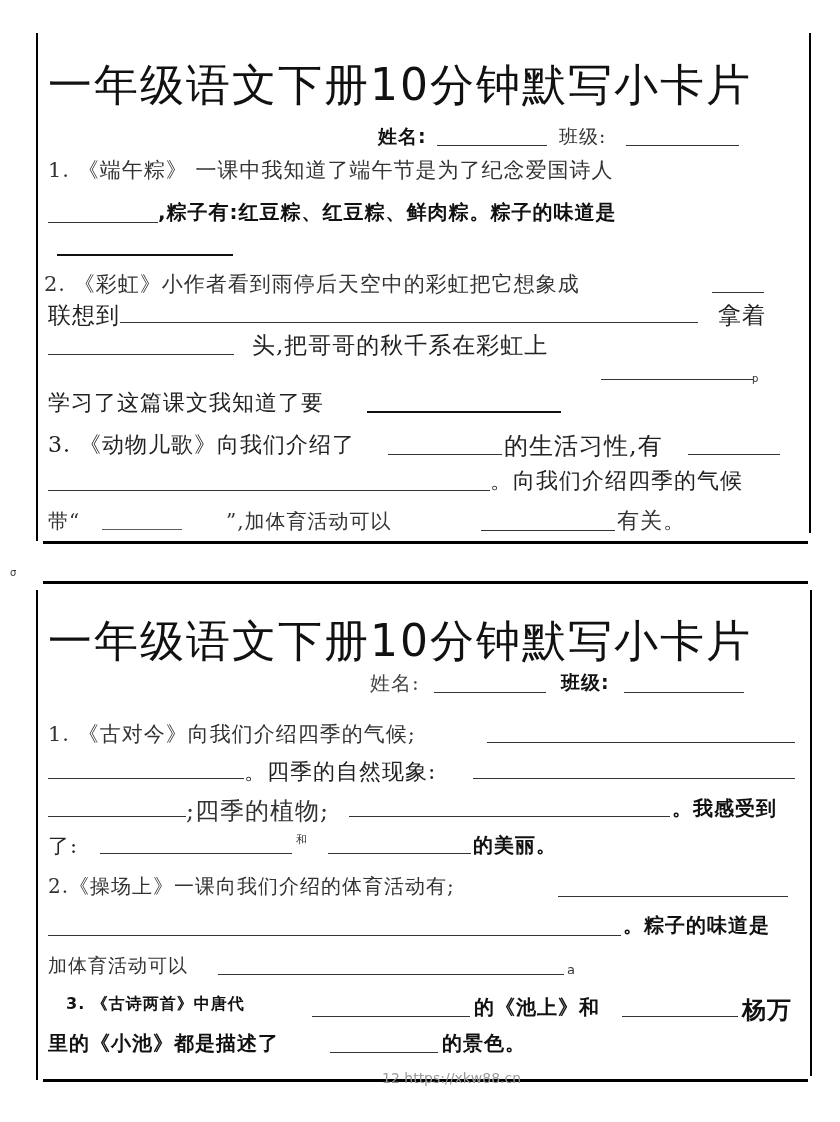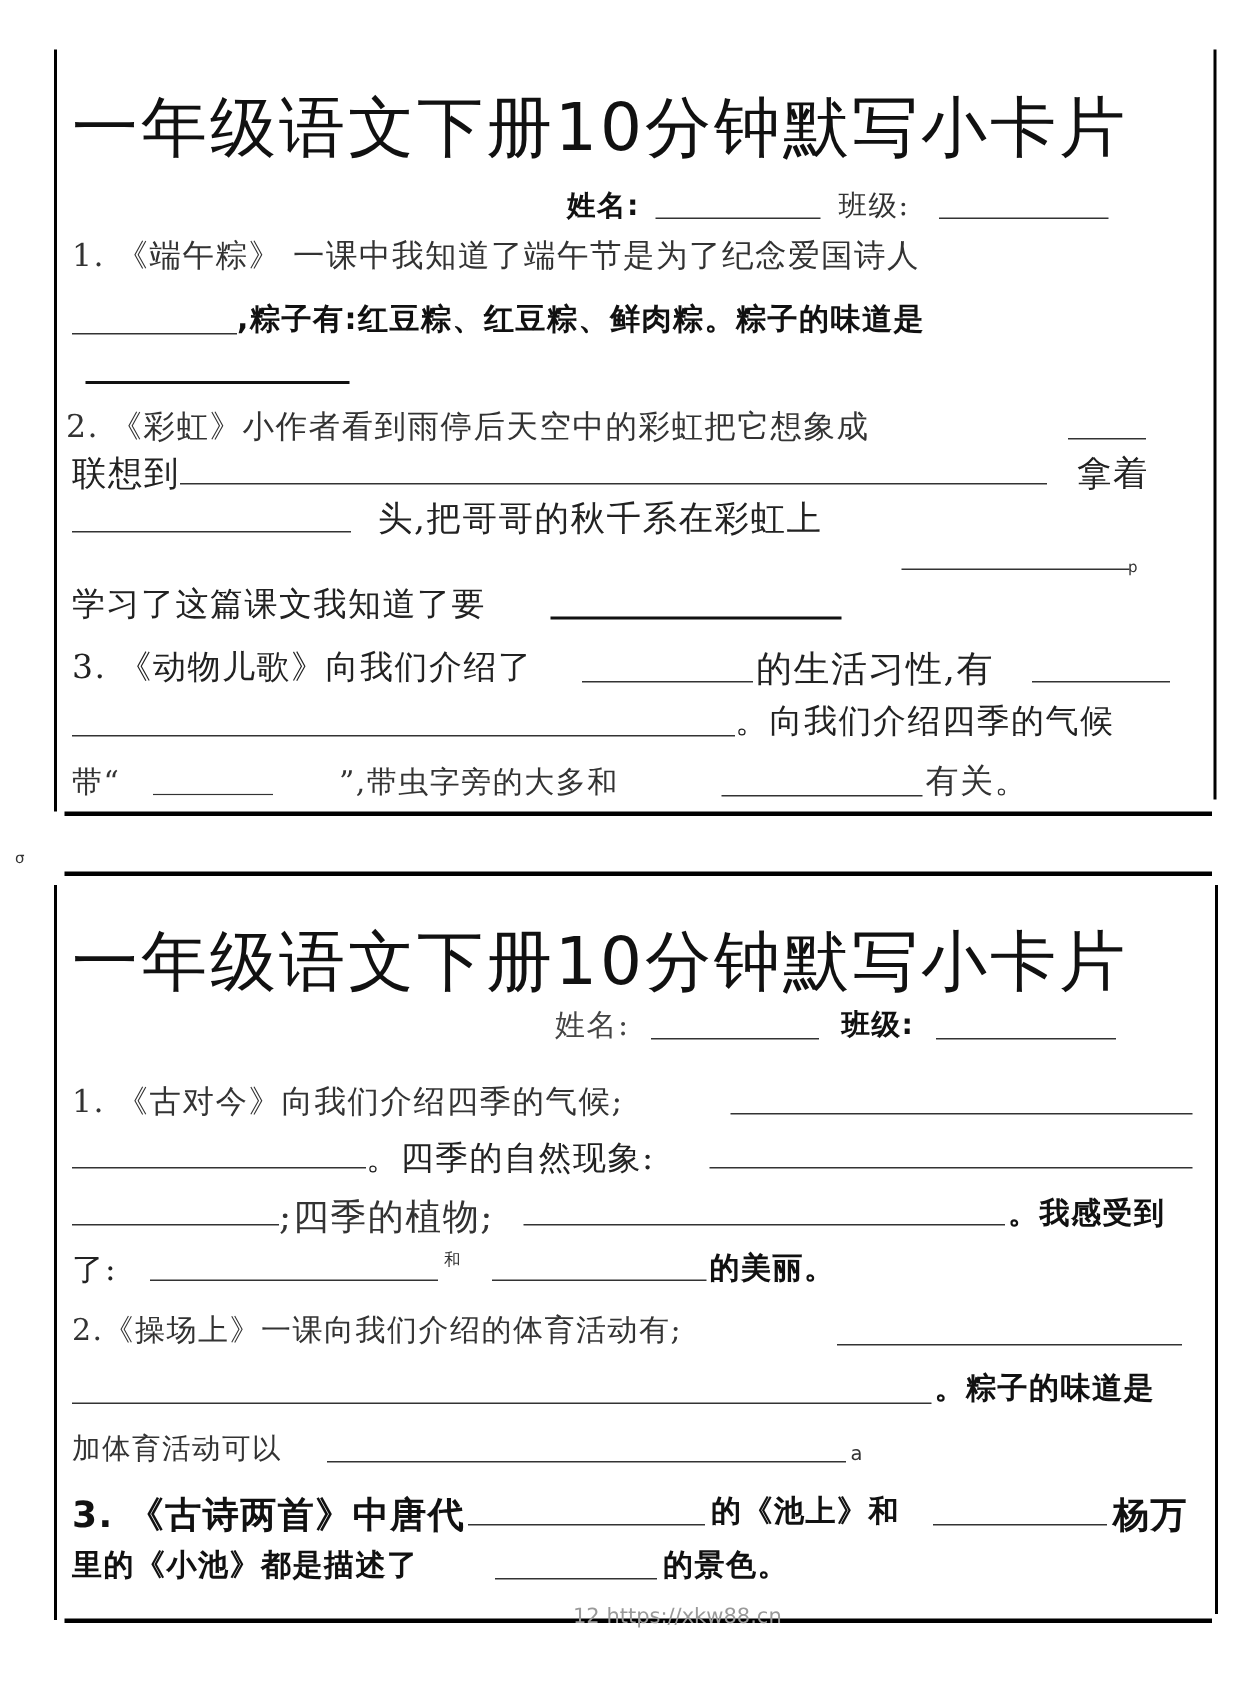--- a/index.html
+++ b/index.html
@@ -50,21 +50,21 @@
   <div class="ul ul-thick" style="left:367px; top:411px; width:194px;"></div>
 
   <div class="abs txt" style="left:48px; top:430px; font-size:22px; color:#222;">3.  《动物儿歌》向我们介绍了</div>
   <div class="ul" style="left:388px; top:454px; width:114px;"></div>
   <div class="abs txt" style="left:504px; top:430px; font-size:24px; color:#222;">的生活习性,有</div>
   <div class="ul" style="left:688px; top:454px; width:92px;"></div>
   <div class="ul" style="left:48px; top:490px; width:442px;"></div>
   <div class="abs txt" style="left:490px; top:466px; font-size:22px; color:#222;">。向我们介绍四季的气候</div>
   <div class="abs txt" style="left:48px; top:508px; font-size:20px;">带“</div>
   <div class="abs txt" style="left:102px; top:506px; font-size:20px; letter-spacing:0;">________</div>
-  <div class="abs txt" style="left:226px; top:508px; font-size:20px;">”,带虫字旁的大多和</div>
+  <div class="abs txt" style="left:226px; top:508px; font-size:20px;">”,加体育活动可以</div>
   <div class="ul" style="left:481px; top:530px; width:134px;"></div>
   <div class="abs txt" style="left:617px; top:506px; font-size:22px;">有关。</div>
 </div>
 
 <div class="abs tiny" style="left:10px; top:567px;">σ</div>
 
 <div>
   <div class="hline" style="left:43px; top:581px; width:765px;"></div>
   <div class="vline" style="left:36px; top:590px; height:490px;"></div>
   <div class="vline" style="left:810px; top:590px; height:486px;"></div>
@@ -93,21 +93,21 @@
   <div class="abs txt bold txt-sans" style="left:473px; top:832px; font-size:20px;">的美丽。</div>
 
   <div class="abs txt" style="left:48px; top:873px; font-size:20px;">2.《操场上》一课向我们介绍的体育活动有;</div>
   <div class="ul" style="left:558px; top:896px; width:230px;"></div>
   <div class="ul" style="left:48px; top:935px; width:573px;"></div>
   <div class="abs txt bold txt-sans" style="left:623px; top:912px; font-size:20px;">。粽子的味道是</div>
   <div class="abs txt" style="left:48px; top:953px; font-size:19px;">加体育活动可以</div>
   <div class="ul" style="left:218px; top:974px; width:346px;"></div>
   <div class="abs tiny" style="left:567px; top:962px; font-size:13px;">a</div>
 
-  <div class="abs txt bold txt-sans" style="left:48px; top:994px; font-size:24px;">3. 《古诗两首》中唐代</div>
+  <div class="abs txt bold txt-sans" style="left:66px; top:994px; font-size:16px;">3. 《古诗两首》中唐代</div>
   <div class="ul" style="left:312px; top:1016px; width:158px;"></div>
   <div class="abs txt bold txt-sans" style="left:474px; top:994px; font-size:20px;">的《池上》和</div>
   <div class="ul" style="left:622px; top:1016px; width:116px;"></div>
   <div class="abs txt bold txt-sans" style="left:742px; top:994px; font-size:24px;">杨万</div>
   <div class="abs txt bold txt-sans" style="left:48px; top:1030px; font-size:20px;">里的《小池》都是描述了</div>
   <div class="ul" style="left:330px; top:1052px; width:108px;"></div>
   <div class="abs txt bold txt-sans" style="left:442px; top:1030px; font-size:20px;">的景色。</div>
 </div>
 
 <div class="abs footer" style="left:343px; top:1070px;margin-left:39px;">12 https://xkw88.cn</div>

